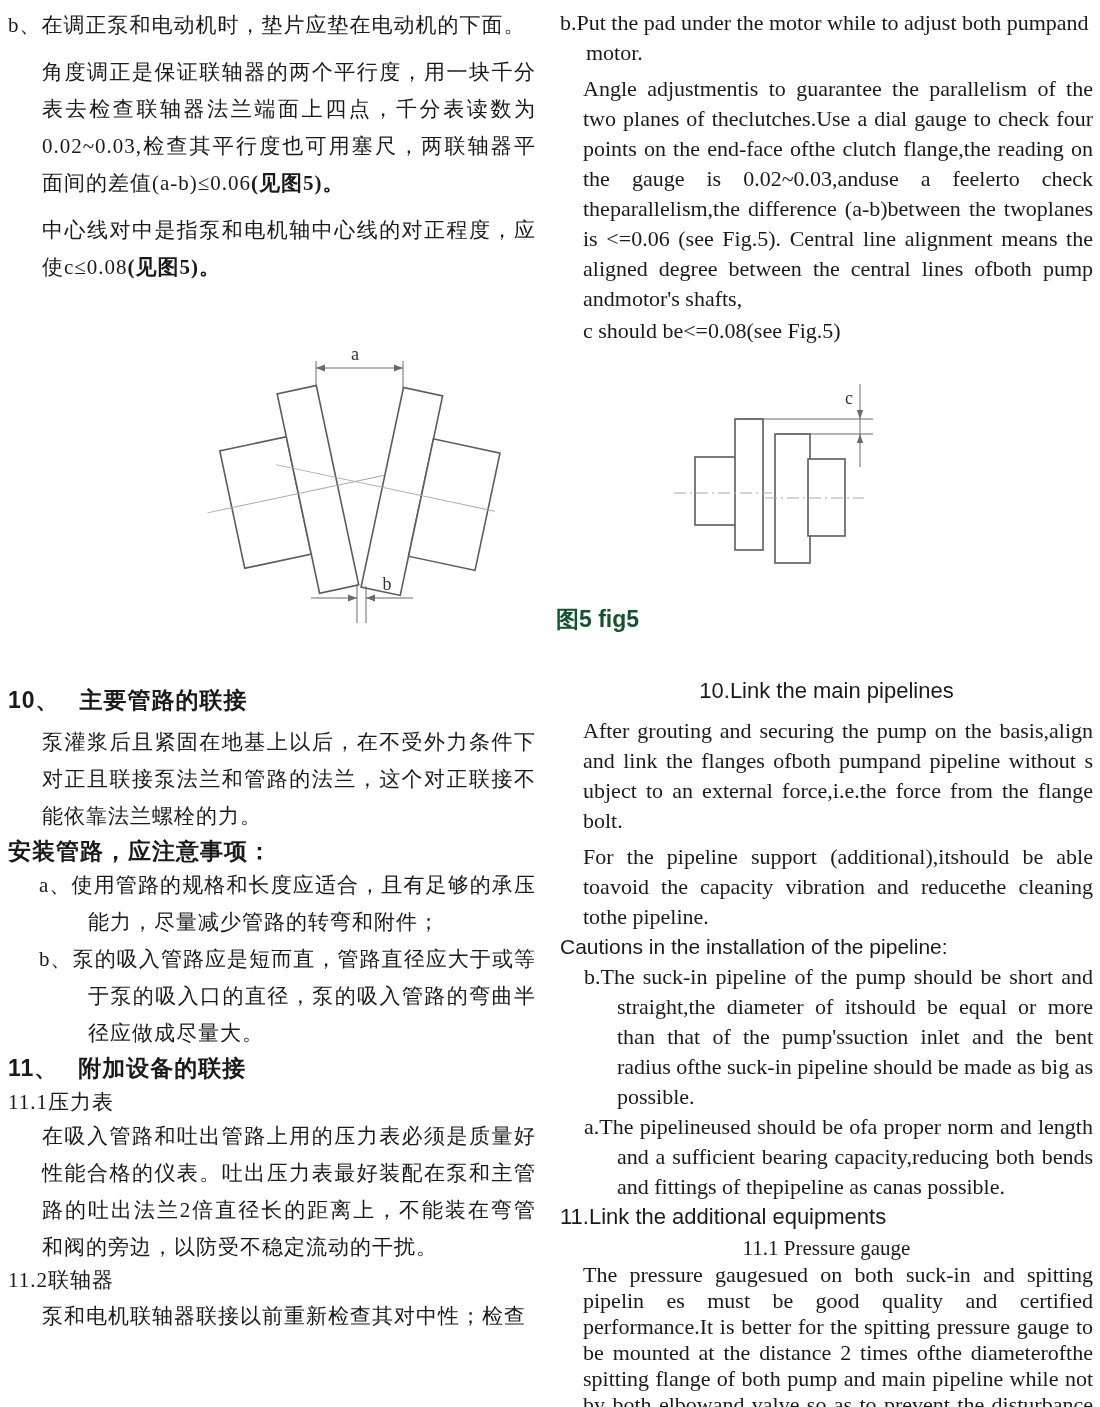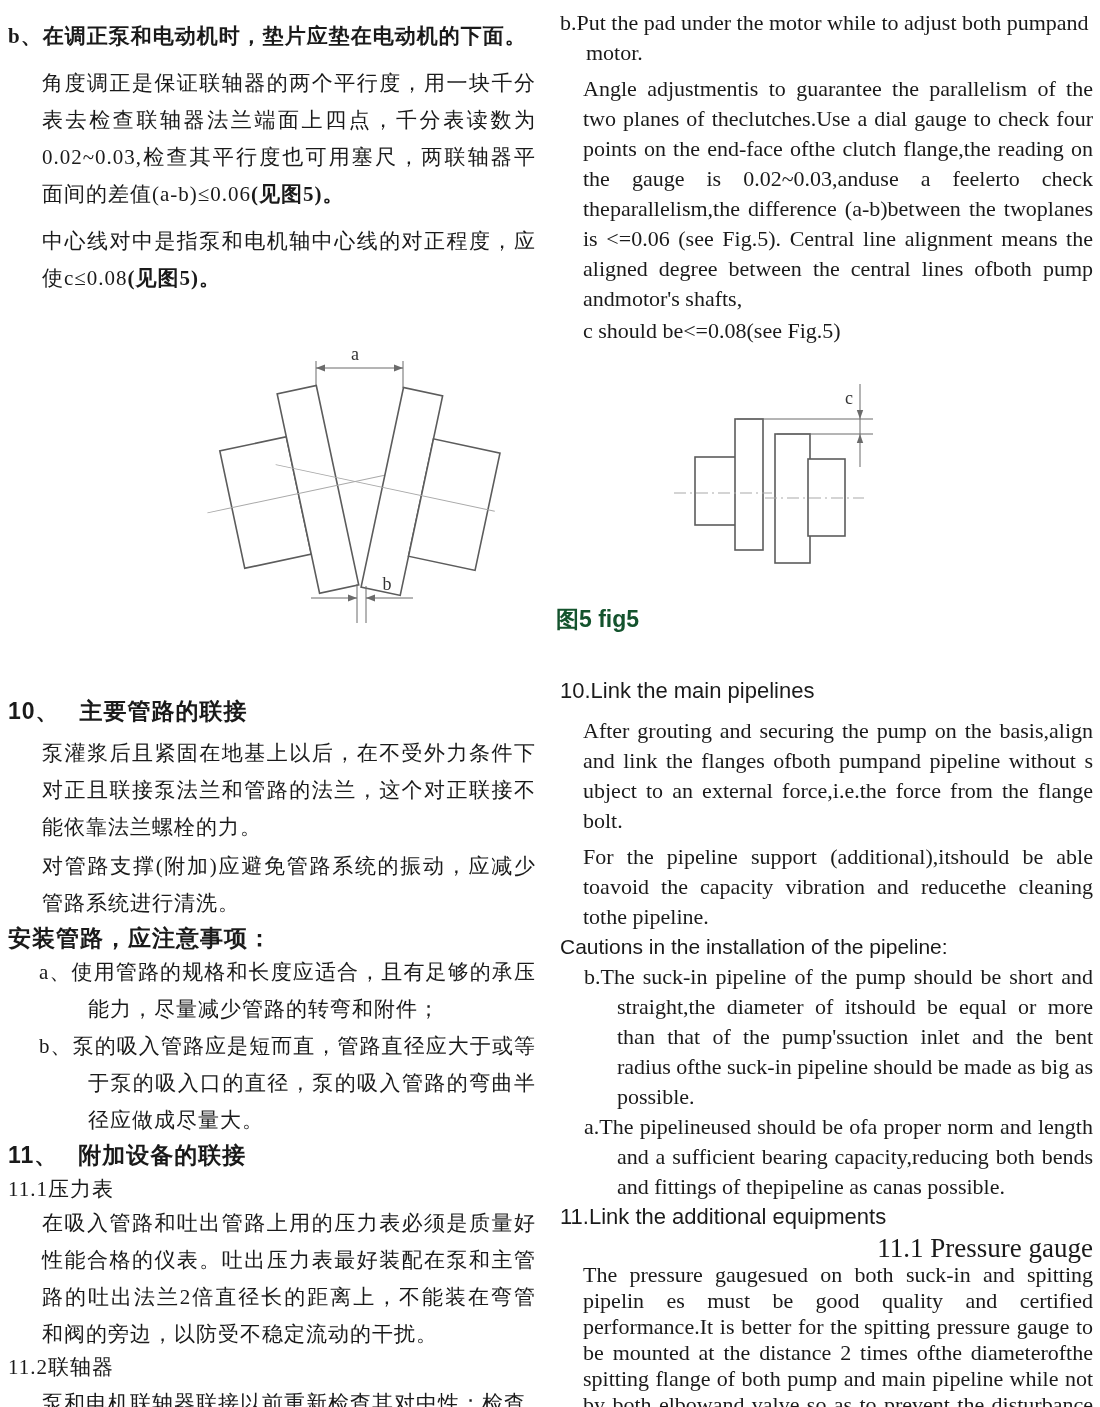--- a/index.html
+++ b/index.html
@@ -21,27 +21,27 @@
   .cn-h .h-num{margin-right:20px;}
   .cn-sub{font-size:21px;line-height:28px;}
   .bold{font-weight:bold;}
   
   .en{font-size:22px;line-height:30px;text-align:justify;}
   .en-ind{margin-left:23px;}
   .en-hang{padding-left:26px;text-indent:-26px;text-align:left;}
   .en-item{padding-left:57px;text-indent:-33px;}
   .en-h{font-family:"Liberation Sans","DejaVu Sans",sans-serif;
         font-size:22px;line-height:30px;text-align:left;}
-  .en-sub{font-size:27px;line-height:28px;text-align:right;}
+  .en-sub{font-size:21px;line-height:28px;text-align:center;}
   .noj{text-align:left;}
   
   .mt8{margin-top:8px;}  .mt10{margin-top:10px;} .mt6{margin-top:6px;}
-  .mt2{margin-top:2px;}  .mt4{margin-top:4px;}  .mt14{margin-top:18px;font-weight:bold;}
+  .mt2{margin-top:2px;}  .mt4{margin-top:4px;}  .mt14{margin-top:7px;}
   .gap-fig-left{margin-top:398px;}
-  .gap-fig-right{margin-top:330px;}
+  .gap-fig-right{margin-top:330px;text-align:center;}
   .p11line{line-height:26px;}
   
   .fig{position:absolute;}
   .fig-left{left:185px;top:340px;}
   .fig-right{left:660px;top:372px;}
   .fig-caption{
     position:absolute;left:556px;top:604px;
     font-family:"Liberation Sans","DejaVu Sans",sans-serif;
     font-weight:bold;font-size:23px;color:#14532d;
   }
@@ -60,21 +60,20 @@
   <div class="col-left">
     <p class="cn mt14">b、在调正泵和电动机时，垫片应垫在电动机的下面。</p>
 
     <p class="cn cn-ind mt10"><span>角度调正是保证联轴器的两个平行度，用一块千分表去检查联轴器法兰端面上四点，千分表读数为0.02~0.03,检查其平行度也可用塞尺，两联轴器平面间的差值(a-b)≤0.06</span><span class="bold">(见图5)。</span></p>
 
     <p class="cn cn-ind mt10"><span>中心线对中是指泵和电机轴中心线的对正程度，应使c≤0.08</span><span class="bold">(见图5)。</span></p>
 
     <p class="cn-h gap-fig-left"><span class="h-num">10、</span><span>主要管路的联接</span></p>
 
     <p class="cn cn-ind mt8">泵灌浆后且紧固在地基上以后，在不受外力条件下对正且联接泵法兰和管路的法兰，这个对正联接不能依靠法兰螺栓的力。</p>
-    <p class="cn cn-ind mt2">对管路支撑(附加)应避免管路系统的振动，应减少管路系统进行清洗。</p>
 
     <p class="cn-h">安装管路，应注意事项：</p>
 
     <p class="cn cn-item">a、使用管路的规格和长度应适合，且有足够的承压能力，尽量减少管路的转弯和附件；</p>
     <p class="cn cn-item">b、泵的吸入管路应是短而直，管路直径应大于或等于泵的吸入口的直径，泵的吸入管路的弯曲半径应做成尽量大。</p>
 
     <p class="cn-h"><span class="h-num">11、</span><span>附加设备的联接</span></p>
 
     <p class="cn cn-sub mt4 noj">11.1压力表</p>
     <p class="cn cn-ind mt2">在吸入管路和吐出管路上用的压力表必须是质量好性能合格的仪表。吐出压力表最好装配在泵和主管路的吐出法兰2倍直径长的距离上，不能装在弯管和阀的旁边，以防受不稳定流动的干扰。</p>

